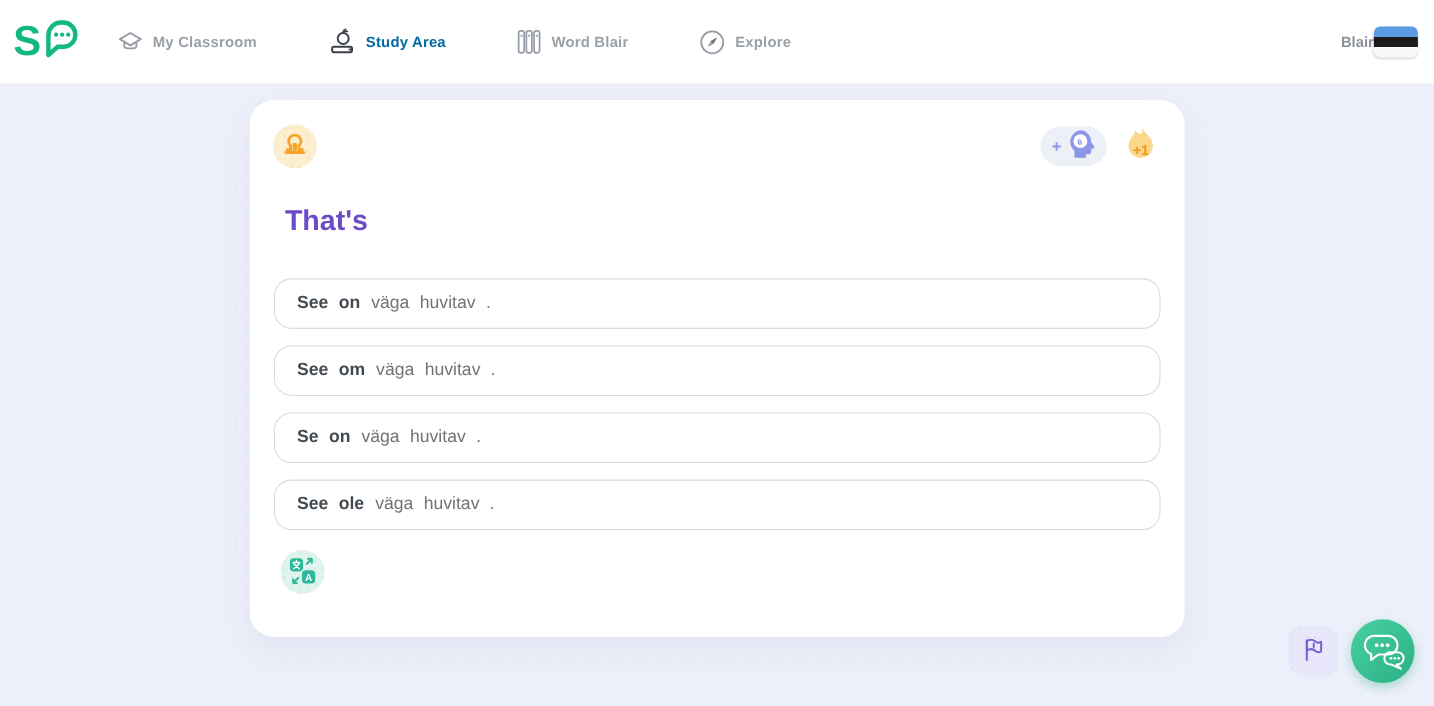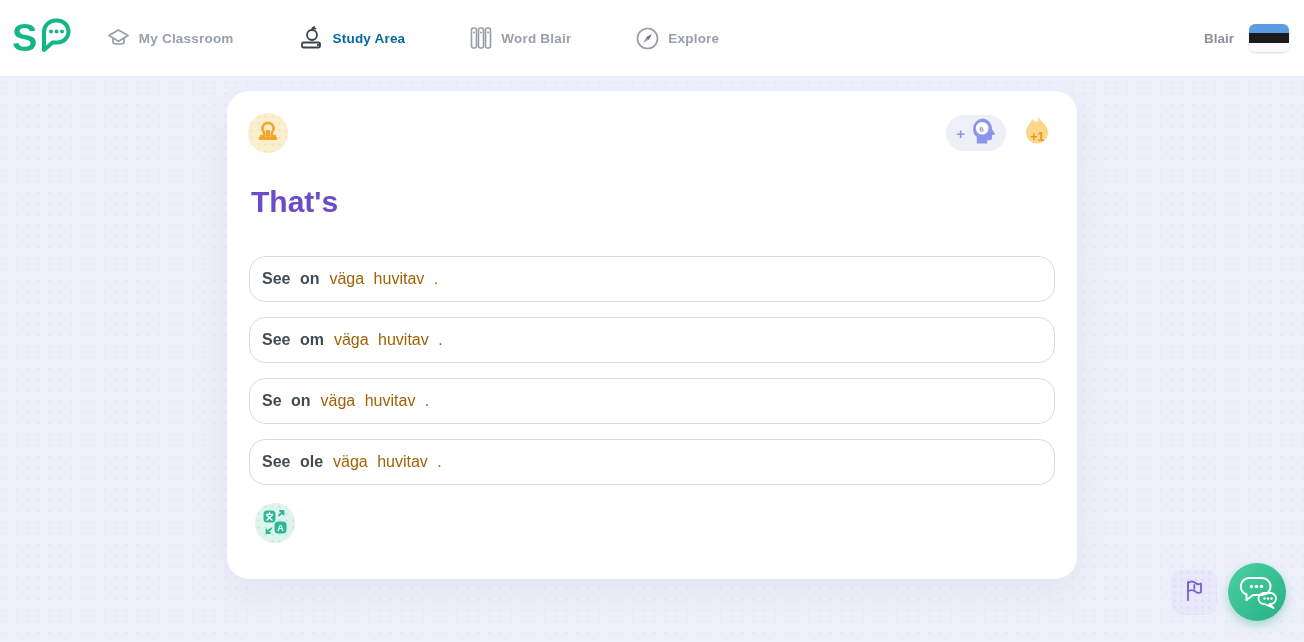--- a/index.html
+++ b/index.html
@@ -21,21 +21,21 @@
   .logo { display:flex; align-items:center; margin-left:12px; cursor:pointer; }
   .logo .ltxt { font-size:38px; font-weight:700; color:#12b784; letter-spacing:1.5px; line-height:1; }
   .logo svg { margin:0 1px 2px 1px; }
 
   .nav { display:flex; align-items:center; margin-left:34px; gap:64px; }
   .nav-item { display:flex; align-items:center; gap:8px; cursor:pointer; }
   .nav-item .label { font-size:13.5px; font-weight:700; color:#9aa0a8; letter-spacing:.2px; }
   .nav-item.active .label { color:#0369a1; }
   .nav-item svg { display:block; }
 
-  .header-right { margin-left:auto; display:flex; align-items:center; gap:15px; padding-right:15px; }
+  .header-right { margin-left:auto; display:flex; align-items:center; padding-right:15px; }
   .user-name { font-size:13.5px; font-weight:700; color:#8d9298; }
   .flag-ee {
     width:40px; height:28px; border-radius:6px; cursor:pointer;
     background:linear-gradient(to bottom,#5b9ce4 0 33.4%, #1b1b1b 33.4% 66.7%, #f7f9fb 66.7% 100%);
     box-shadow:0 1px 2px rgba(0,0,0,.15);
   }
 
   
   .card {
     position:relative; width:850px; height:488px; margin:14px auto 0;
@@ -57,30 +57,30 @@
     height:36px; padding:0 7px 0 10px; border-radius:18px; background:#eef0f8;
     display:flex; align-items:center; gap:4px;
   }
   .points-pill .plus { color:#8b96e8; font-size:15px; font-weight:700; }
   .flame-badge { position:relative; width:34px; height:38px; }
   .flame-badge .flame-label {
     position:absolute; left:0; right:0; top:15px; text-align:center;
     font-size:13px; font-weight:800; color:#ef9420; letter-spacing:-.5px;
   }
 
-  .prompt { margin:32px 0 0 24px; font-size:30px; font-weight:700; color:#6b4bc8; }
+  .prompt { margin:32px 0 0 32px; font-size:26px; font-weight:700; color:#6b4bc8; }
 
   .options { margin:37px 22px 0; }
   .option {
     height:46px; border:1px solid #d9dbe0; border-radius:16px;
-    display:flex; align-items:center; padding-left:12px; margin-bottom:15px;
+    display:flex; align-items:center; padding-left:20px; margin-bottom:15px;
     background:#fff; cursor:pointer; font-size:16px; word-spacing:5px;
   }
   .option .answer { font-weight:700; color:#424a52; margin-right:10px; }
-  .option .tail { color:#a16207; }
+  .option .tail { color:#737373; }
 
   .translate-btn {
     margin:18px 0 0 28px; background-color:#e0f4ee; border:none; cursor:pointer;
     background-image: radial-gradient(rgba(20,140,110,0.10) 1px, transparent 1.2px);
     background-size:7px 7px;
   }
 
   
   .report-btn {
     position:absolute; left:1171px; top:569px; width:46px; height:46px;

